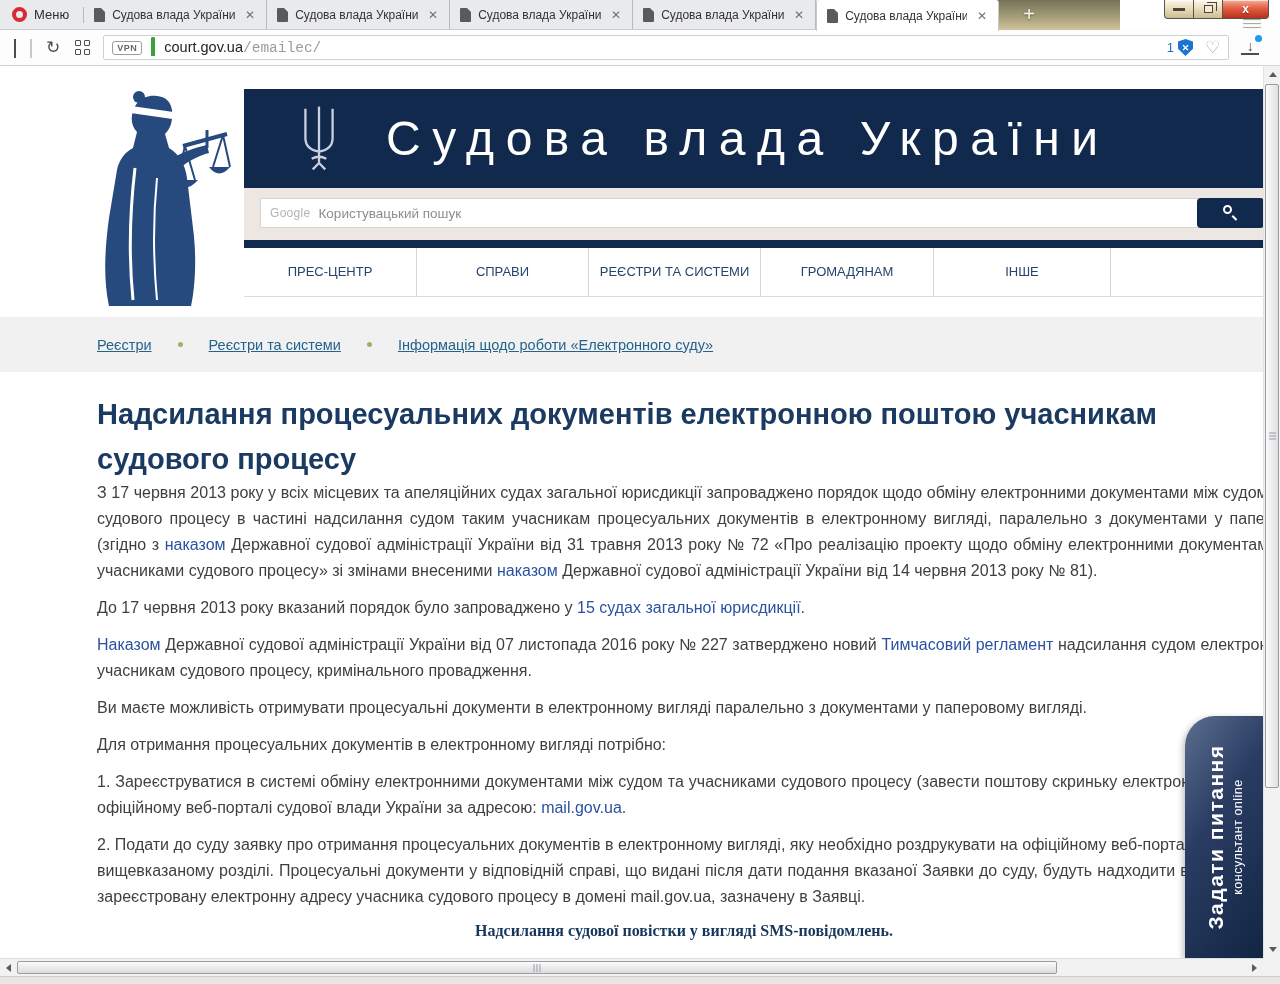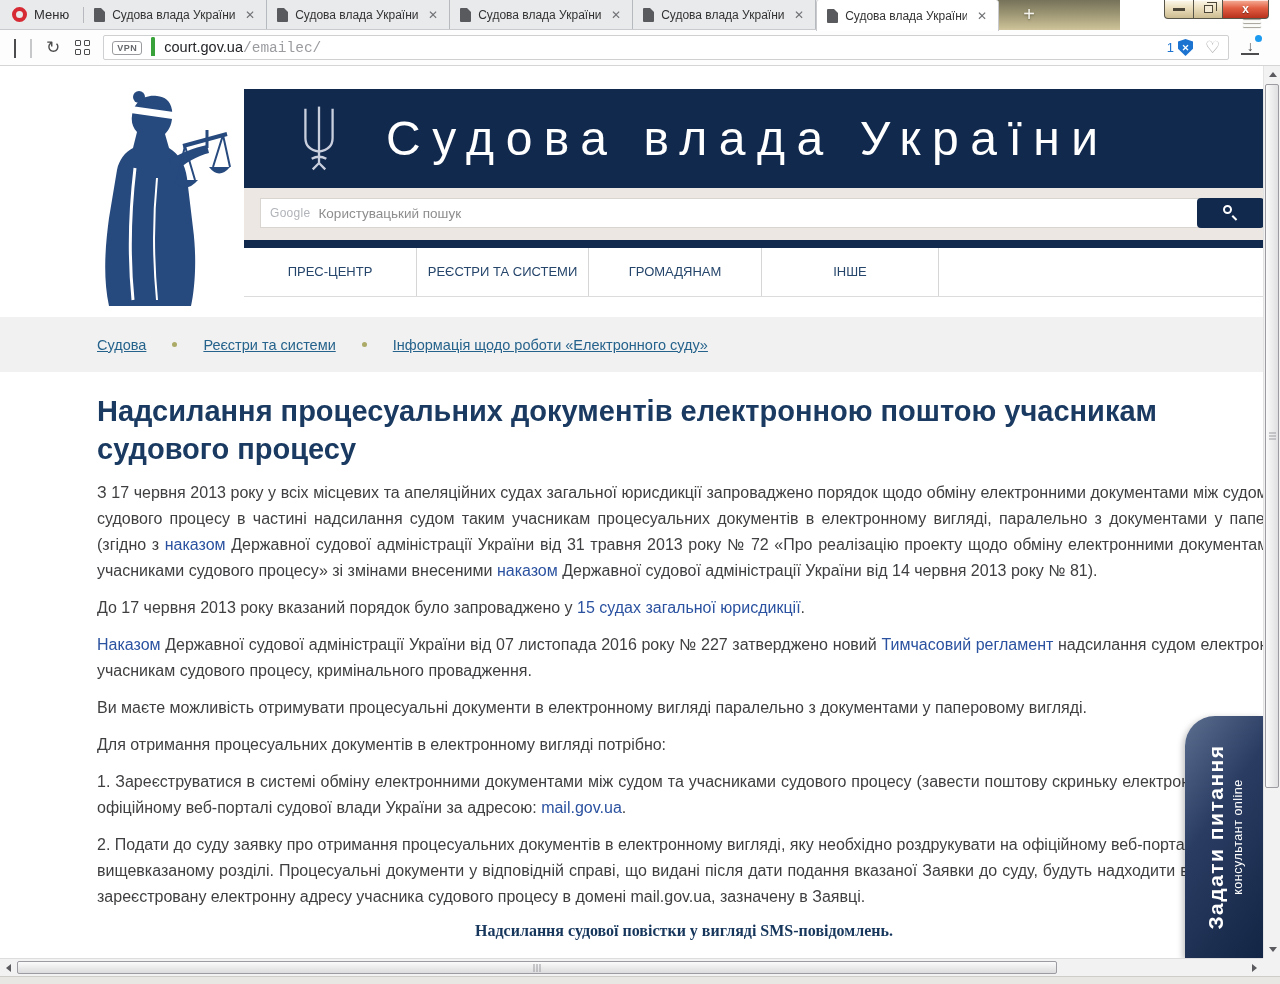--- a/index.html
+++ b/index.html
@@ -77,21 +77,21 @@
   .nav-divider { position:absolute; left:244px; top:174px; width:1156px; height:8px; background:#12294e; }
   .mainnav { position:absolute; left:244px; top:182px; width:1040px; height:49px; background:#fff; display:flex; border-bottom:1px solid #dcdcdc; }
   .nav-item { display:flex; align-items:center; justify-content:center; text-align:center; font-size:13px; color:#25456b; border-right:1px solid #d6d6d6; padding:0 6px; line-height:16px; cursor:pointer; }
   .nav-item:last-child { border-right:1px solid #d6d6d6; }
 
   .crumbstrip { position:absolute; left:0; top:251px; width:1400px; height:55px; background:#f1f1f1; display:flex; align-items:center; }
   .crumbs { margin-left:97px; display:flex; align-items:center; }
   .crumb { font-size:14.5px; color:#26638c; text-decoration:underline; cursor:pointer; white-space:nowrap; }
   .crumb-dot { width:5px; height:5px; border-radius:50%; background:#abaa67; margin:0 26px; }
 
-  .article-title { position:absolute; left:97px; top:326px; width:1120px; font-size:29px; line-height:38px; color:#1a3a61; }
+  .article-title { position:absolute; left:97px; top:326px; width:1120px; font-size:29px; line-height:45px; color:#1a3a61; }
   .article-body { position:absolute; left:97px; top:414px; width:1283px; font-size:16px; line-height:26px; color:#3f3f41; text-align:justify; }
   .article-body p { margin-bottom:11px; }
   .article-body a { color:#2b52a0; text-decoration:none; cursor:pointer; }
   .sms-line { position:absolute; left:97px; top:856px; width:1174px; text-align:center; font-size:16px; font-weight:bold; color:#16365c; cursor:pointer;font-family:Liberation Serif, serif; }
 
   .consult-banner { position:absolute; left:1185px; top:650px; width:78px; height:242px; border-radius:30px 0 0 0; background:linear-gradient(125deg,#5c6f90 0%,#2a3c62 40%,#132544 100%); box-shadow:-2px 2px 6px rgba(0,0,0,.25); cursor:pointer; }
   .banner-text { position:absolute; left:50%; top:50%; width:242px; height:78px; transform:translate(-50%,-50%) rotate(-90deg); display:flex; flex-direction:column; align-items:center; justify-content:center; color:#fff; }
   .banner-line1 { font-size:21px; font-weight:bold; letter-spacing:1.5px; }
   .banner-line2 { font-size:12.5px; letter-spacing:.5px; margin-top:3px; }
 
@@ -232,28 +232,29 @@
           <input class="search-input" placeholder="Користувацький пошук" style="">
         </div>
         <div class="search-btn">
           <span class="mag"></span>
         </div>
       </div>
 
       <div class="nav-divider"></div>
       <div class="mainnav" id="mainnav">
           <div class="nav-item" style="width: 173px;">ПРЕС-ЦЕНТР</div>
+          <div class="nav-item" style="width: 172px;">СПРАВИ</div>
           <div class="nav-item" style="width: 172px;">РЕЄСТРИ ТА СИСТЕМИ</div>
           <div class="nav-item" style="width: 173px;">ГРОМАДЯНАМ</div>
           <div class="nav-item" style="width: 177px;">ІНШЕ</div>
         </div>
 
       <div class="crumbstrip">
         <div class="crumbs" id="crumbs">
-            <a class="crumb">Судова</a>
+            <a class="crumb">Реєстри</a>
             <span class="crumb-dot"></span>
             <a class="crumb">Реєстри та системи</a>
             <span class="crumb-dot"></span>
             <a class="crumb">Інформація щодо роботи «Електронного суду»</a>
           </div>
       </div>
 
       <h1 class="article-title">Надсилання процесуальних документів електронною поштою учасникам судового процесу</h1>
 
       <div class="article-body" id="article-body">

